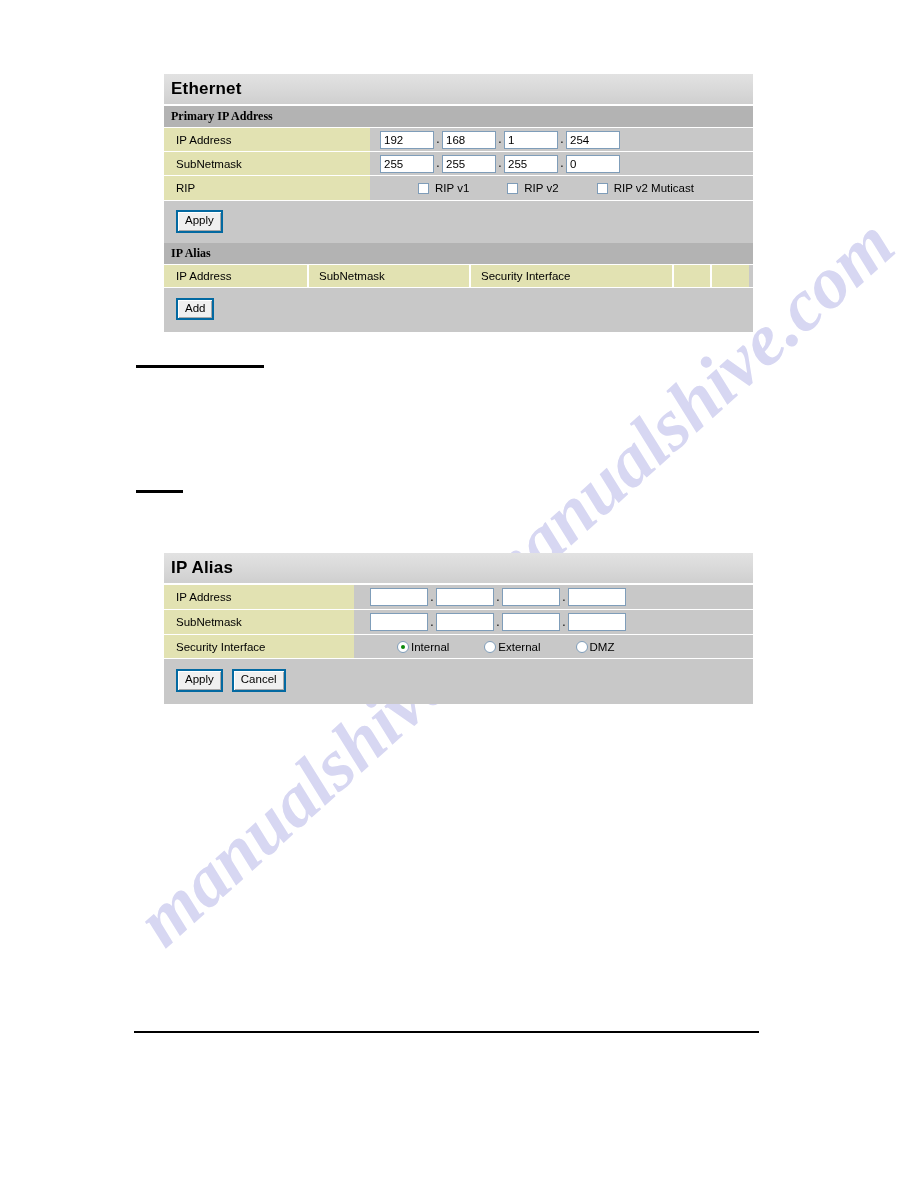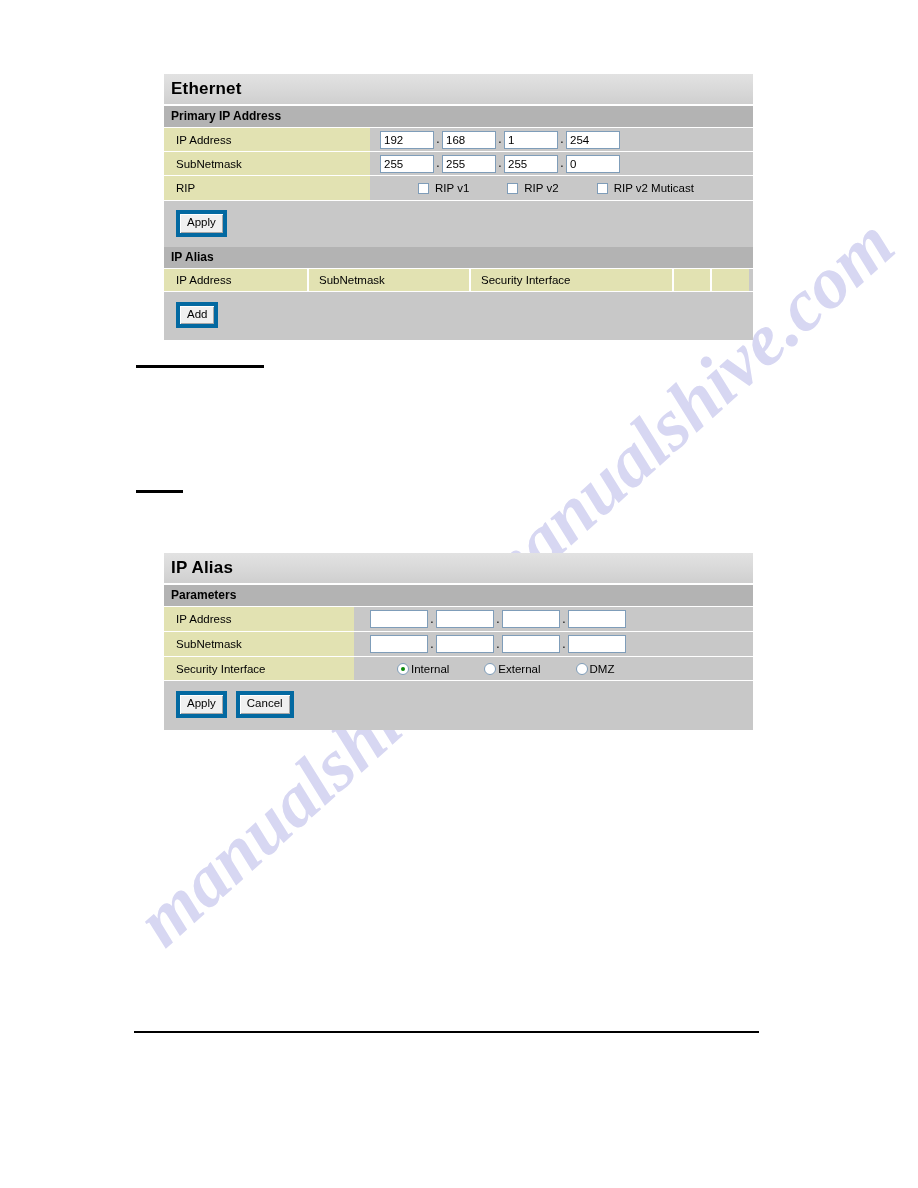--- a/index.html
+++ b/index.html
@@ -61,20 +61,21 @@
     letter-spacing: .2px;
   }
   .panel-subtitle {
     height: 21px;
     line-height: 21px;
     padding-left: 7px;
     font-size: 12px;
     font-weight: bold;
     background: #b3b3b3;
     border-bottom: 1px solid #ffffff;
+    font-family: Liberation Serif, serif;
   }
 
   
   .row {
     display: flex;
     align-items: stretch;
     border-bottom: 1px solid #ffffff;
     min-height: 23px;
   }
   .row-label {
@@ -174,21 +175,21 @@
     padding: 8px 0 9px 12px;
     display: flex;
     gap: 9px;
   }
   .btn {
     font-family: "Liberation Sans", sans-serif;
     font-size: 11.5px;
     line-height: 1;
     padding: 3px 7px 4px 7px;
     background: #f0f0f0;
-    border: 4px solid #0369a1;
+    border: 2px solid #0369a1;
     box-shadow: inset 1px 1px 0 #ffffff, inset -1px -1px 0 #a8a8a8;
     color: #000;
     cursor: pointer;
   }
 
   
   .tbl {
     display: flex;
     border-bottom: 1px solid #ffffff;
   }
@@ -291,21 +292,20 @@
 </div>
 
 <div class="rule" style="left:136px; top:365px; width:128px; height:3px;"></div>
 <div class="rule" style="left:136px; top:490px; width:47px; height:3px;"></div>
 <div class="rule" style="left:134px; top:1031px; width:625px; height:2px;"></div>
 
 <div class="panel p2" style="top:553px;">
 
   <div class="panel-title">IP Alias</div>
 
-  <div class="panel-subtitle">Parameters</div>
 
   <div class="row" style="min-height:24px;">
     <div class="row-label">IP Address</div>
     <div class="row-field" style="padding-left:16px;">
       <span class="ipgroup">
         <input class="octet" type="text" style="width: 53px;" value="">
         <span class="dot">.</span>
         <input class="octet" type="text" style="width: 53px;" value="">
         <span class="dot">.</span>
         <input class="octet" type="text" style="width: 53px;" value="">

